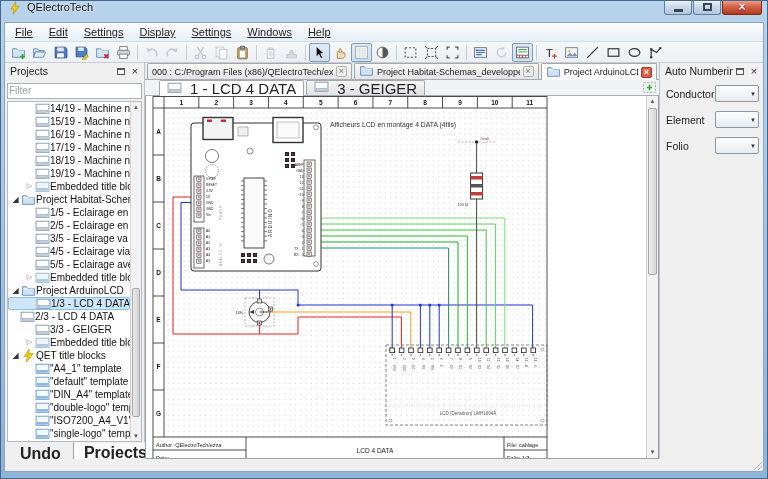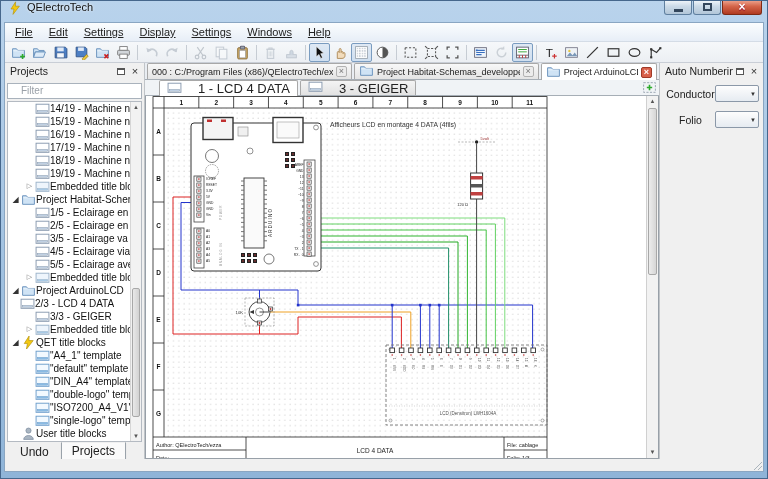--- a/index.html
+++ b/index.html
@@ -23,62 +23,62 @@
 .tsep{width:1px;height:15px;background:#c6ccd3;margin:0 3px;}
 .main{flex:1;display:flex;min-height:0;}
 
 .ldock{width:140px;display:flex;flex-direction:column;border-right:1px solid #c0c4c8;background:#f0f0f0;}
 .dockhead{height:16px;display:flex;align-items:center;padding:0 2px 0 5px;}
 .dockhead .dtitle{flex:1;font-size:10.5px;color:#222;white-space:nowrap;overflow:hidden;}
 .dkbtn{width:14px;height:13px;display:flex;align-items:center;justify-content:center;color:#444;}
 .fl{width:8px;height:7px;border:1px solid #555;border-top:2px solid #555;background:#fff;}
 .xg{font-size:11px;line-height:9px;color:#333;}
 .filterwrap{padding:1px 2px 2px 2px;}
-.filterwrap input{width:100%;height:16px;border:1px solid #a9b2bc;font-size:10px;padding:0 13px;color:#333;background:#fff;}
+.filterwrap input{width:100%;height:16px;border:1px solid #a9b2bc;font-size:10px;padding:0 1px;color:#333;background:#fff;}
 .filterwrap input::placeholder{color:#9aa0a8;}
 .tree{flex:1;background:#fff;border:1px solid #b4bac2;margin:0 2px;position:relative;overflow:hidden;}
 .treeinner{position:absolute;inset:0 11px 0 0;overflow:hidden;}
 .trow{height:13px;display:flex;align-items:center;font-size:10px;color:#111;white-space:nowrap;overflow:hidden;}
 .trow .exp{width:11px;font-size:7px;color:#777;text-align:center;flex:none;}
 .trow .exp.e{color:#333;font-size:8px;}
 .trow .ticn{width:15px;height:13px;flex:none;display:flex;align-items:center;}
 .trow .tlabel{overflow:hidden;text-overflow:clip;}
 .trow.sel{background:#cfe6f8;border:1px solid #84c0e8;border-radius:2px;}
 .tscroll{position:absolute;top:0;bottom:0;right:0;width:11px;background:#f2f2f2;border-left:1px solid #d6d6d6;}
 .tscroll .arr{height:10px;font-size:6px;color:#555;text-align:center;line-height:10px;}
 .tscroll .arr.dn{position:absolute;bottom:0;left:0;right:0;}
 .thumb{position:absolute;left:1px;right:1px;background:linear-gradient(90deg,#e9e9e9,#d2d2d2);border:1px solid #a8a8a8;border-radius:2px;}
 .docktabs{height:17px;display:flex;align-items:flex-start;padding-left:4px;gap:1px;}
-.dtab{font-size:12px;color:#222;padding:1px 10px 2px 10px;border:1px solid transparent;margin-top:1px;}
+.dtab{font-size:16px;color:#222;padding:1px 10px 2px 10px;border:1px solid transparent;margin-top:1px;font-weight:bold;}
 .dtab.active{background:#fafafa;border-color:#9aa2aa;border-top-color:#9aa2aa;border-radius:0 0 2px 2px;border-top:1px solid #f0f0f0;margin-top:0;box-shadow:0 1px 1px #ccc;}
 
 .center{flex:1;display:flex;flex-direction:column;min-width:0;}
 .ptabs{height:17px;display:flex;align-items:flex-end;background:#e9edf2;padding-left:2px;position:relative;border-bottom:1px solid #a6aeb6;}
 .ptab{display:flex;align-items:center;gap:3px;height:16px;padding:0 4px;font-size:9px;color:#222;border:1px solid #a8a8a8;border-bottom:none;border-radius:2px 2px 0 0;background:linear-gradient(#f8f8f8,#e4e4e4);margin-right:2px;max-width:205px;white-space:nowrap;overflow:hidden;}
 .ptab .plabel{overflow:hidden;white-space:nowrap;}
 .ptab.active{background:#fff;height:17px;margin-bottom:-1px;z-index:2;}
 .tclose{width:11px;height:11px;flex:none;border:1px solid #b2b2b2;background:#ececec;color:#777;font-size:9px;line-height:9px;text-align:center;border-radius:2px;}
 .ptab.active .tclose{background:#d8604a;border-color:#a03a28;color:#fff;font-weight:bold;}
 .tabarrows{position:absolute;right:1px;bottom:1px;display:flex;}
 .tarr{width:11px;height:14px;font-size:7px;display:flex;align-items:center;justify-content:center;color:#222;}
 .tarr.r{color:#888;}
 .ftabs{height:16px;display:flex;align-items:flex-end;background:#f0f3f6;padding-left:14px;border-bottom:1px solid #a6aeb6;position:relative;}
-.ftab{display:flex;align-items:center;gap:16px;height:15px;padding:0 7px;font-size:13px;color:#222;border:1px solid #a8a8a8;border-bottom:none;border-radius:2px 2px 0 0;background:linear-gradient(#f4f4f4,#e2e2e2);margin-right:2px;white-space:nowrap;}
+.ftab{display:flex;align-items:center;gap:8px;height:15px;padding:0 7px;font-size:15px;color:#222;border:1px solid #a8a8a8;border-bottom:none;border-radius:2px 2px 0 0;background:linear-gradient(#f4f4f4,#e2e2e2);margin-right:2px;white-space:nowrap;}
 .ftab.active{background:#fff;height:16px;margin-bottom:-1px;z-index:2;}
 .addfolio{position:absolute;right:2px;bottom:1px;width:15px;height:14px;display:flex;align-items:center;justify-content:center;}
 .view{flex:1;position:relative;background:#fff;border:1px solid #98a0a8;border-top:none;overflow:hidden;}
 .vscroll{position:absolute;top:0;bottom:0;right:0;width:12px;background:#f2f2f2;border-left:1px solid #d0d0d0;}
 .vscroll .arr{height:11px;text-align:center;font-size:6px;color:#555;line-height:11px;}
 .vscroll .arr.dn{position:absolute;bottom:0;left:0;right:0;}
 .vthumb{position:absolute;left:1px;right:1px;top:12px;height:46%;background:linear-gradient(90deg,#ececec,#d6d6d6);border:1px solid #a8a8a8;border-radius:2px;}
 
 .rdock{width:104px;border-left:1px solid #c0c4c8;background:#f0f0f0;display:flex;flex-direction:column;}
 .rfields{padding:6px 4px 0 6px;display:flex;flex-direction:column;gap:9px;}
 .frow{display:flex;align-items:center;}
-.frow .flabel{flex:1;font-size:10.5px;color:#222;text-align:center;}
+.frow .flabel{flex:1;font-size:10.5px;color:#222;}
 .combo{width:44px;height:17px;border:1px solid #8b98a8;border-radius:2px;background:linear-gradient(#fdfdfd,#e6ebf1);position:relative;}
 .combo .ca{position:absolute;right:2px;top:5px;font-size:6px;color:#333;}
 .cfgrow{display:flex;justify-content:flex-end;padding:10px 4px 0 0;}
 .cfgbtn{height:18px;display:flex;align-items:center;gap:3px;padding:0 7px 0 4px;font-size:10.5px;color:#222;border:1px solid #8b98a8;border-radius:2px;background:linear-gradient(#fafbfc,#dfe5ec);}
 .bottomstrip{height:12px;background:#f0f0f0;position:relative;}
 .grip{position:absolute;right:1px;bottom:1px;width:10px;height:10px;clip-path:polygon(100% 0,100% 100%,0 100%);background:repeating-linear-gradient(135deg,transparent 0 2px,#aab4bc 2px 3px);}
 svg text{font-family:"Liberation Sans",sans-serif;}
 </style>
 </head>
 <body>
@@ -465,20 +465,30 @@
               </div>
               <div class="trow" style="padding-left: 2px;">
                 <span class="exp e">◢</span>
                 <span class="ticn">
                   <svg width="15" height="15" viewBox="0 0 14 14">
                     <path d="M1.5 3.5 h3.6 l1.2 1.6 h6.2 v6.4 h-11z" fill="#cfe3f5" stroke="#6a93bd" stroke-width=".9"></path>
                     <path d="M2 5.4 h10" stroke="#fff" stroke-width=".7" opacity=".8"></path>
                   </svg>
                 </span>
                 <span class="tlabel">Project ArduinoLCD</span>
+              </div>
+              <div class="trow sel" style="padding-left: 16px;">
+                <span class="exp"></span>
+                <span class="ticn">
+                  <svg width="15" height="15" viewBox="0 0 14 14">
+                    <rect x="1" y="3" width="12" height="8.5" fill="#fff" stroke="#8a9bb0" stroke-width=".9"></rect>
+                    <rect x="2.2" y="8.8" width="9.6" height="1.6" fill="#c8d8ea" stroke="#8a9bb0" stroke-width=".5"></rect>
+                  </svg>
+                </span>
+                <span class="tlabel">1/3 - LCD 4 DATA</span>
               </div>
               <div class="trow" style="padding-left: 1px;">
                 <span class="exp"></span>
                 <span class="ticn">
                   <svg width="15" height="15" viewBox="0 0 14 14">
                     <rect x="1" y="3" width="12" height="8.5" fill="#fff" stroke="#8a9bb0" stroke-width=".9"></rect>
                     <rect x="2.2" y="8.8" width="9.6" height="1.6" fill="#c8d8ea" stroke="#8a9bb0" stroke-width=".5"></rect>
                   </svg>
                 </span>
                 <span class="tlabel">2/3 - LCD 4 DATA</span>
@@ -1042,20 +1052,24 @@
           <span class="dkbtn">
               <span class="xg">×</span>
             </span>
         </div>
         <div class="rfields" id="rfields">
             <div class="frow">
               <span class="flabel">Conductor</span>
               <span class="combo"><span></span><span class="ca">▼</span></span>
             </div>
             <div class="frow">
+              <span class="flabel">Element</span>
+              <span class="combo"><span></span><span class="ca">▼</span></span>
+            </div>
+            <div class="frow">
               <span class="flabel">Folio</span>
               <span class="combo"><span></span><span class="ca">▼</span></span>
             </div>
           </div>
       </div>
 
     </div>
     <div class="bottomstrip">
       <span class="grip"></span>
     </div>

